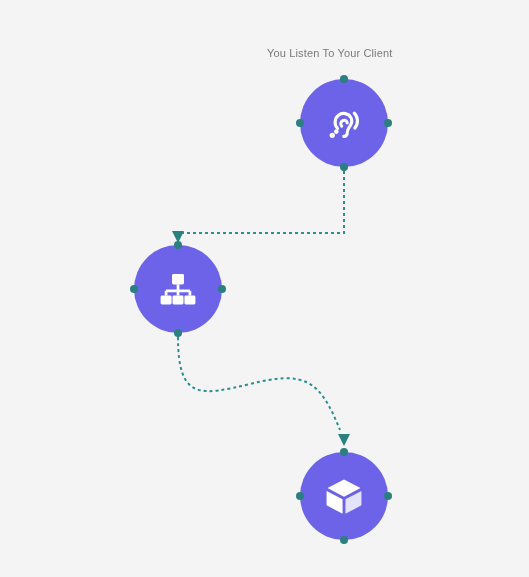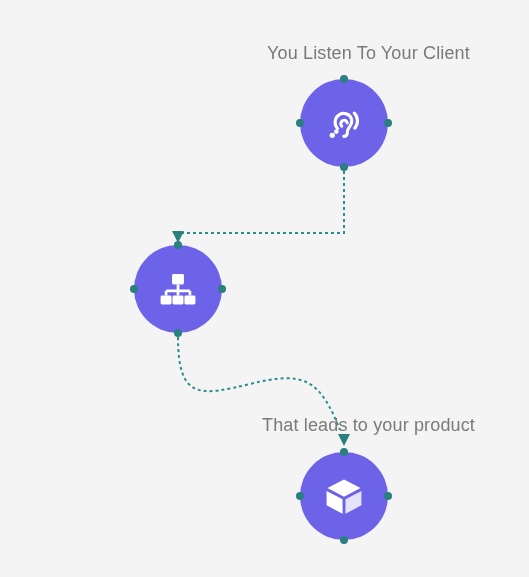--- a/index.html
+++ b/index.html
@@ -50,21 +50,21 @@
     height: 8px;
     border-radius: 50%;
     background: #2a7f7f;
   }
   .handle.top    { left: 50%; top: 0;    transform: translate(-50%, -50%); }
   .handle.bottom { left: 50%; top: 100%; transform: translate(-50%, -50%); }
   .handle.left   { left: 0;   top: 50%;  transform: translate(-50%, -50%); }
   .handle.right  { left: 100%;top: 50%;  transform: translate(-50%, -50%); }
   .node-label {
     position: absolute;
-    font-size: 18px;
+    font-size: 11px;
     color: #7a7a7a;
     white-space: nowrap;
     letter-spacing: 0.15px;
     line-height: 18px;
   }
 </style>
 </head>
 <body>
 
 <div id="canvas">
@@ -118,21 +118,20 @@
           <rect x="31" y="31" width="12" height="10" rx="1.6"></rect>
         </g>
       </svg>
     </span>
     <span class="handle top"></span>
     <span class="handle bottom"></span>
     <span class="handle left"></span>
     <span class="handle right"></span>
   </div>
 
-  <div class="node-label" style="left:262px; top:416px;">That leads to your product</div>
   <div class="node" style="left:300px; top:452px;">
     <span>
       <svg viewBox="0 0 48 48" aria-hidden="true">
         <g fill="#ffffff">
           <path d="M24 6 L42 15.4 L24 24.8 L6 15.4 Z"></path>
           <path d="M5 18.6 L22.4 27.6 L22.4 43.4 L5 34.2 Z"></path>
           <path d="M25.6 27.6 L43 18.6 L43 34.2 L25.6 43.4 Z" opacity="0.82"></path>
         </g>
       </svg>
     </span>

